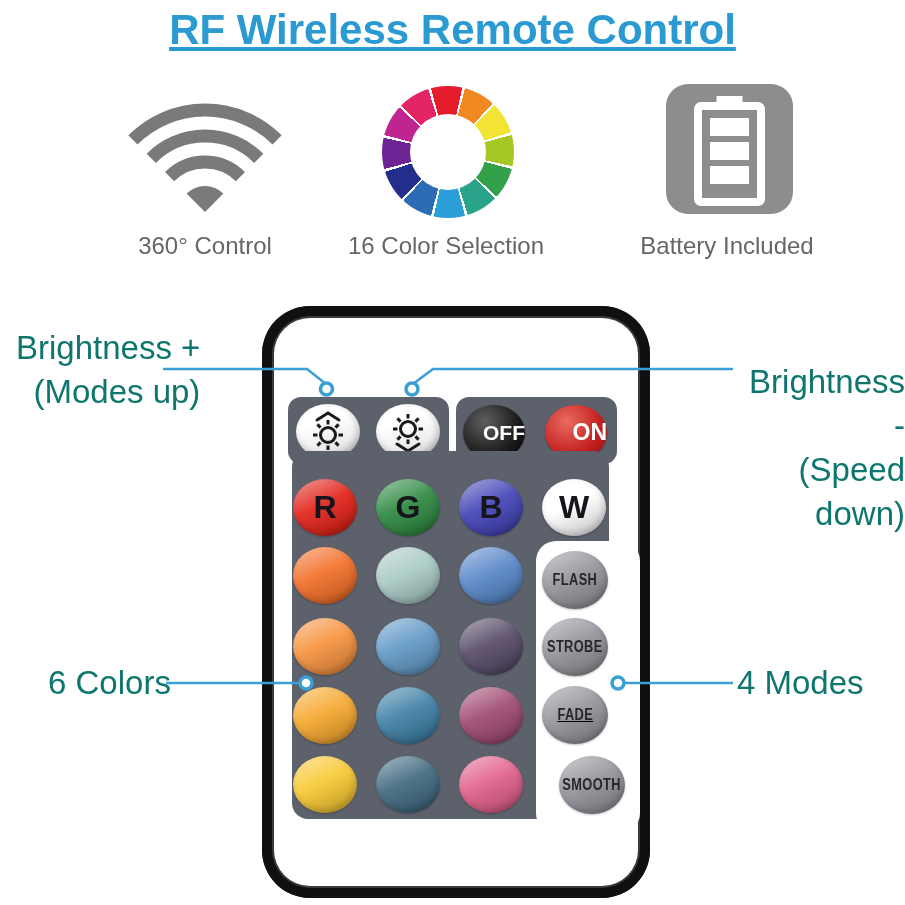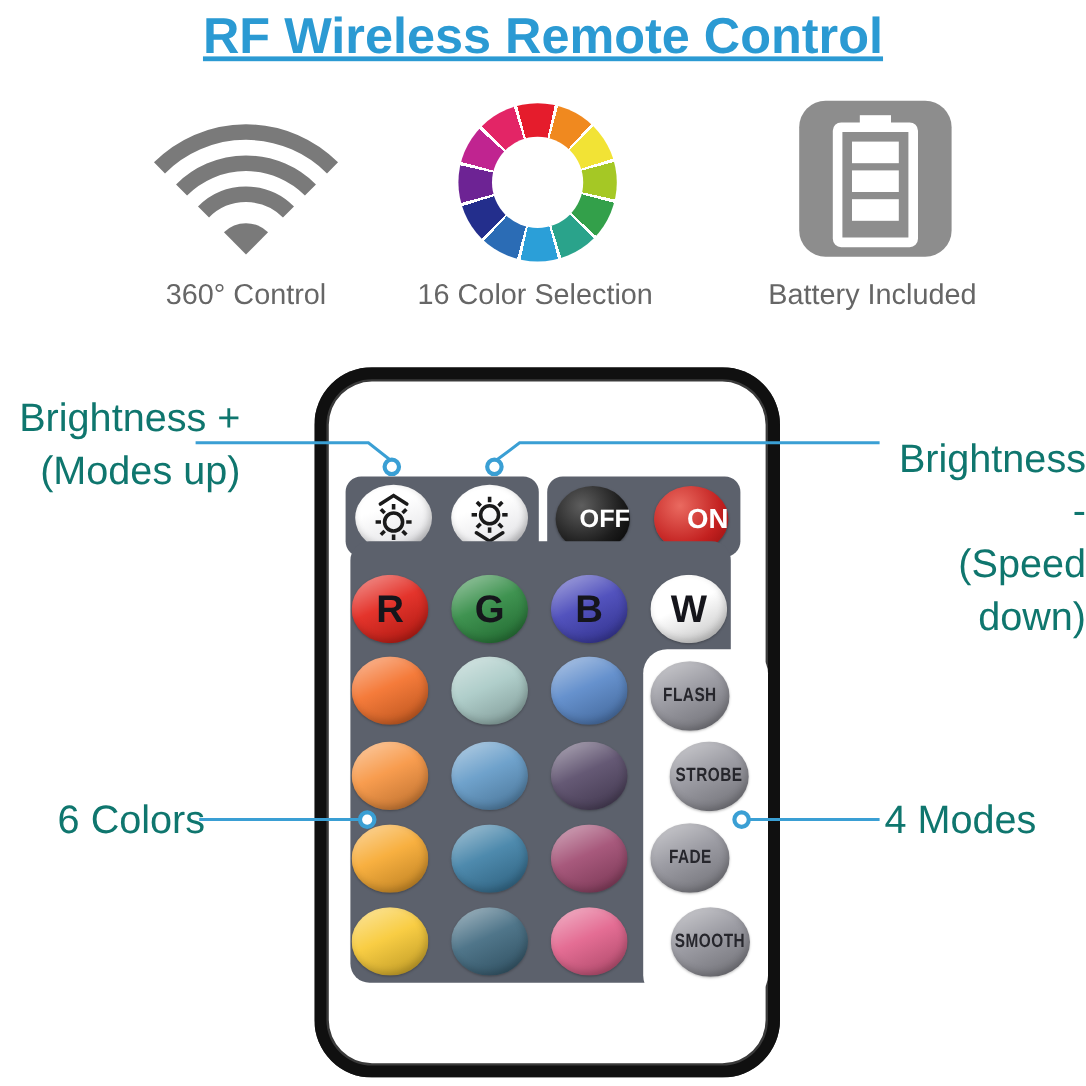--- a/index.html
+++ b/index.html
@@ -42,21 +42,21 @@
         background:linear-gradient(160deg,#ffffff 35%,#ececee 70%,#c9c9cd);
         box-shadow:inset -2px -3px 6px rgba(0,0,0,.22);display:flex;align-items:center;justify-content:center;}
   .ov1{left:8px;top:7px;} .ov2{left:88px;top:7px;}
   .pwr{position:absolute;width:62px;height:55px;border-radius:50%;display:flex;align-items:center;justify-content:flex-end;
        color:#fff;font-weight:700;box-shadow:0 1px 2px rgba(0,0,0,.4);}
   .off{left:7px;top:8px;font-size:21px;background:radial-gradient(circle at 35% 30%,#5e5e5e,#1c1c1c 60%,#000);}
   .on{left:89px;top:8px;font-size:23px;background:radial-gradient(circle at 35% 30%,#ea6a60,#c32120 60%,#8f0d0d);}
   .letter{font-size:32px;font-weight:800;color:#15151b;}
   .l1{left:31px;top:173px;} .l2{left:114px;top:173px;} .l3{left:197px;top:173px;} .l4{left:280px;top:173px;}
   .mode-btn{width:66px;height:58px;background-color:#94949c;}
-  .m1{left:280px;top:245px;} .m2{left:280px;top:312px;margin-left:16px;} .m3{left:280px;top:380px;} .m4{left:297px;top:450px;text-align:right;}
+  .m1{left:280px;top:245px;} .m2{left:280px;top:312px;} .m3{left:280px;top:380px;text-decoration:underline;} .m4{left:297px;top:450px;text-align:right;}
   .mode-label{font-size:16px;font-weight:600;color:#26262c;transform:scaleX(.8);letter-spacing:.5px;white-space:nowrap;}
 </style>
 </head>
 <body>
 
 <div class="canvas">
 
   <div class="title">RF Wireless Remote Control</div>
 
   <svg class="wifi" width="175" height="134" viewBox="0 0 175 134">

